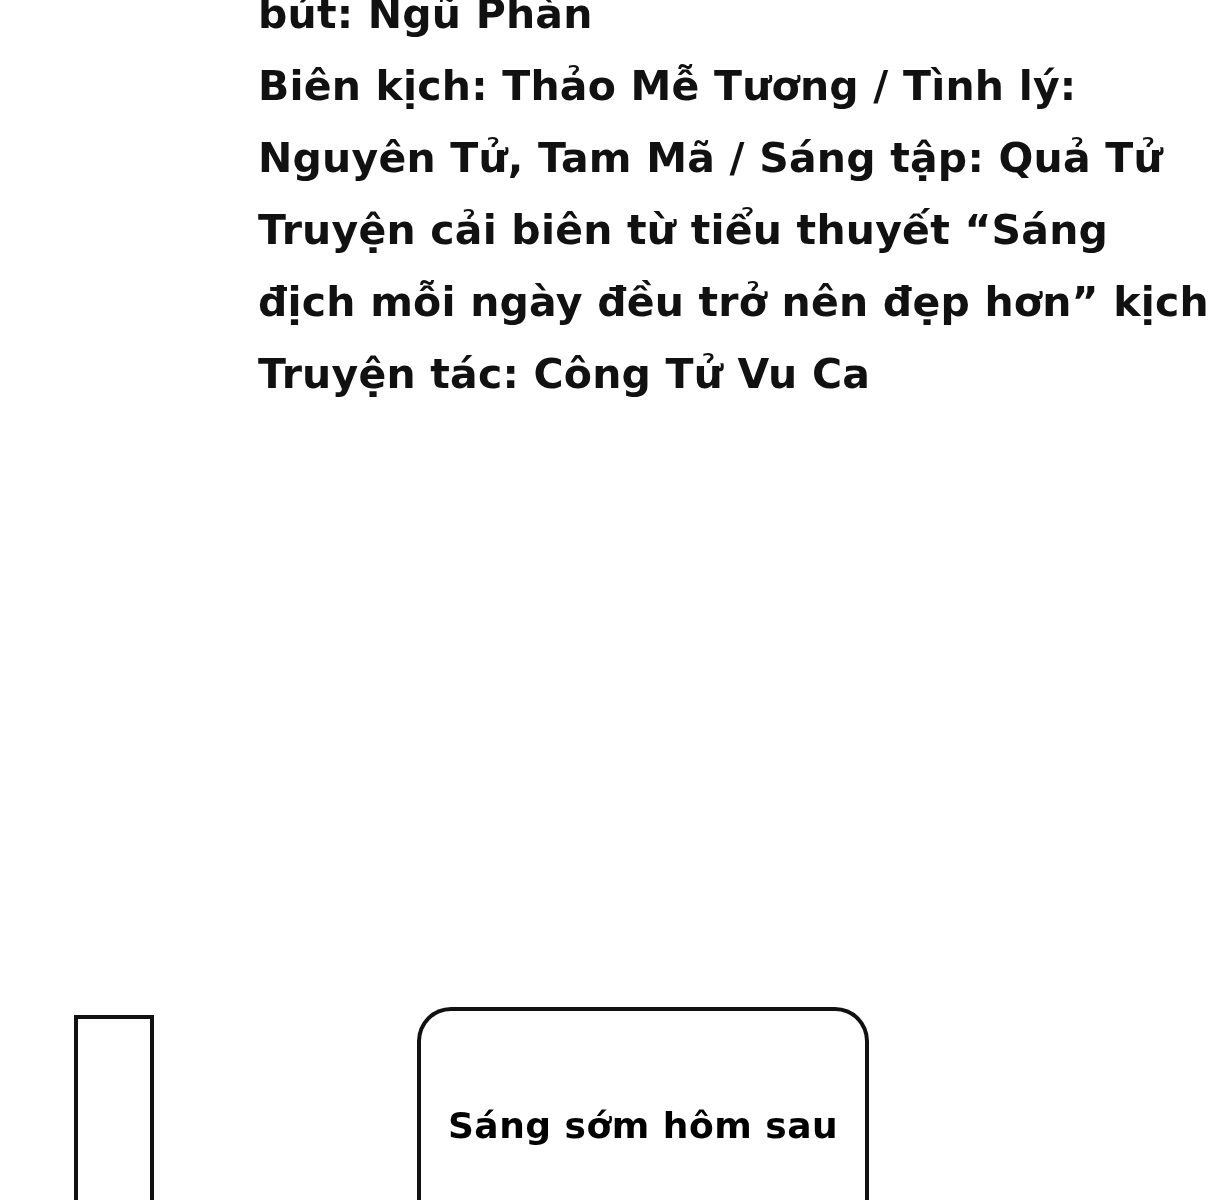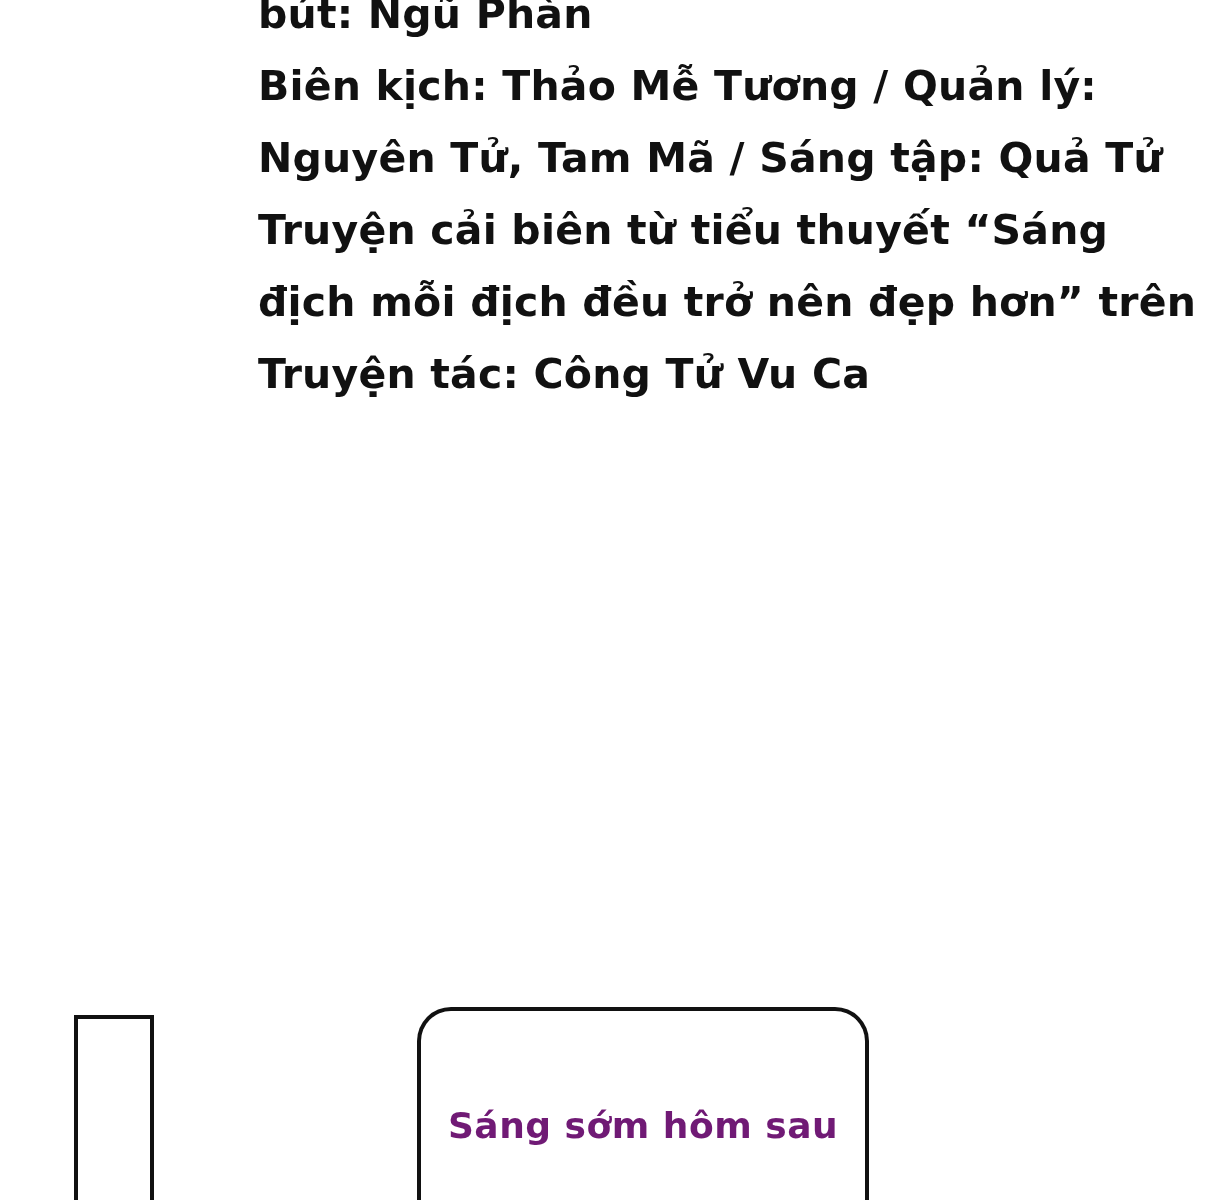--- a/index.html
+++ b/index.html
@@ -65,33 +65,33 @@
   #caption-text {
     position: absolute;
     left: 0;
     right: 0;
     top: 94px;
     text-align: center;
     font-family: "DejaVu Sans", sans-serif;
     font-size: 36px;
     font-weight: 700;
     letter-spacing: 0.5px;
-    color: #701a75;
+    color: #000000;
     white-space: nowrap;
   }
 </style>
 </head>
 <body>
 
 <div id="credits">
   <div class="line clipped">bút: Ngũ Phàn</div>
-  <div class="line">Biên kịch: Thảo Mễ Tương / Quản lý:</div>
+  <div class="line">Biên kịch: Thảo Mễ Tương / Tình lý:</div>
   <div class="line">Nguyên Tử, Tam Mã / Sáng tập: Quả Tử</div>
   <div class="line">Truyện cải biên từ tiểu thuyết “Sáng</div>
-  <div class="line">địch mỗi địch đều trở nên đẹp hơn” trên</div>
+  <div class="line">địch mỗi ngày đều trở nên đẹp hơn” kịch</div>
   <div class="line">Truyện tác: Công Tử Vu Ca</div>
 </div>
 
 <div id="panel-frame"></div>
 
 <div id="caption-box">
   <div id="caption-text">Sáng sớm hôm sau</div>
 </div>
 
 </body></html>

